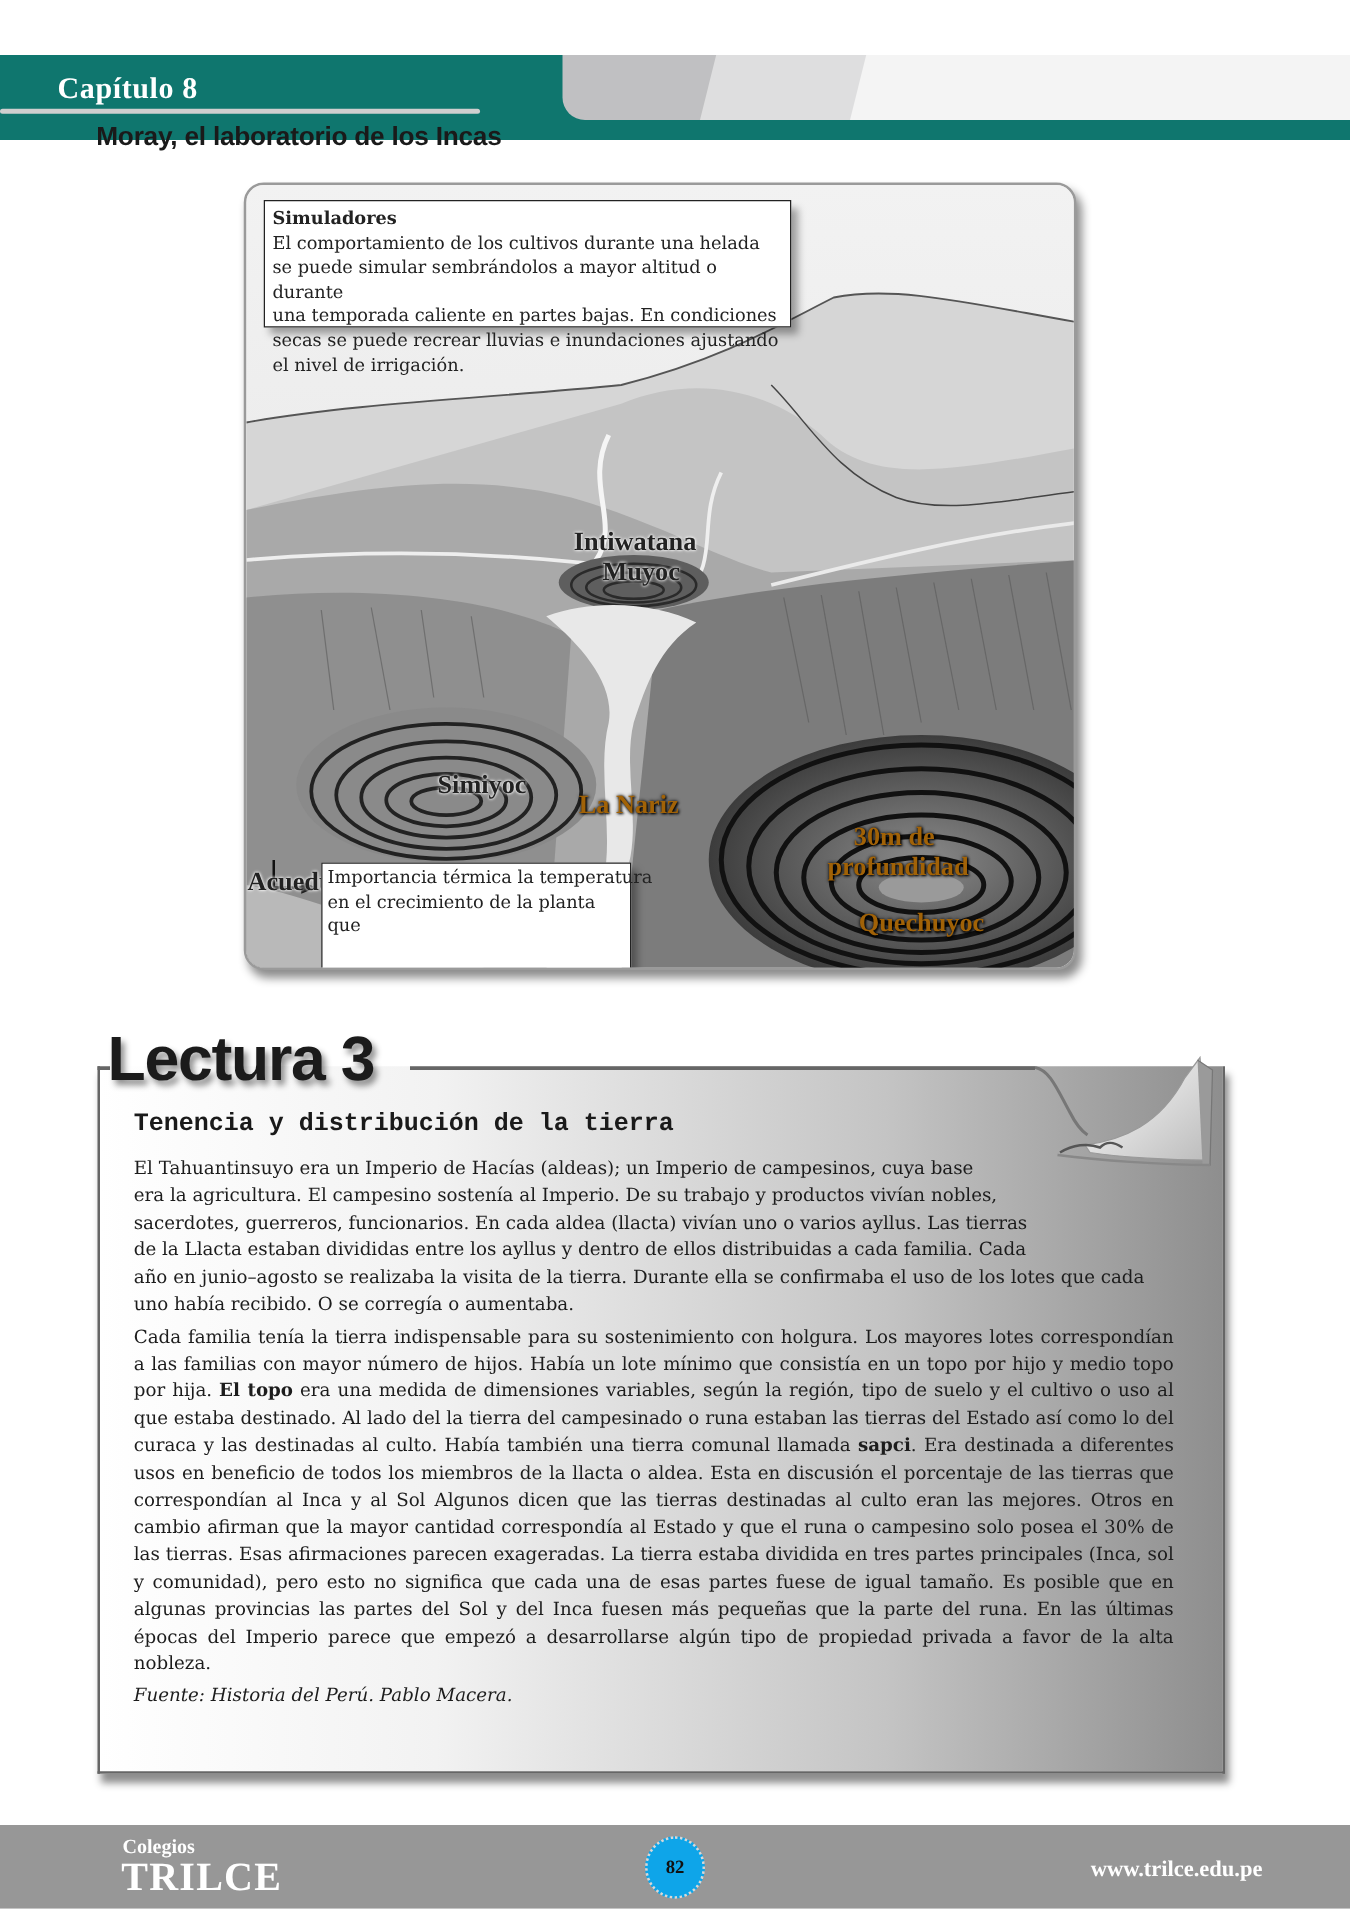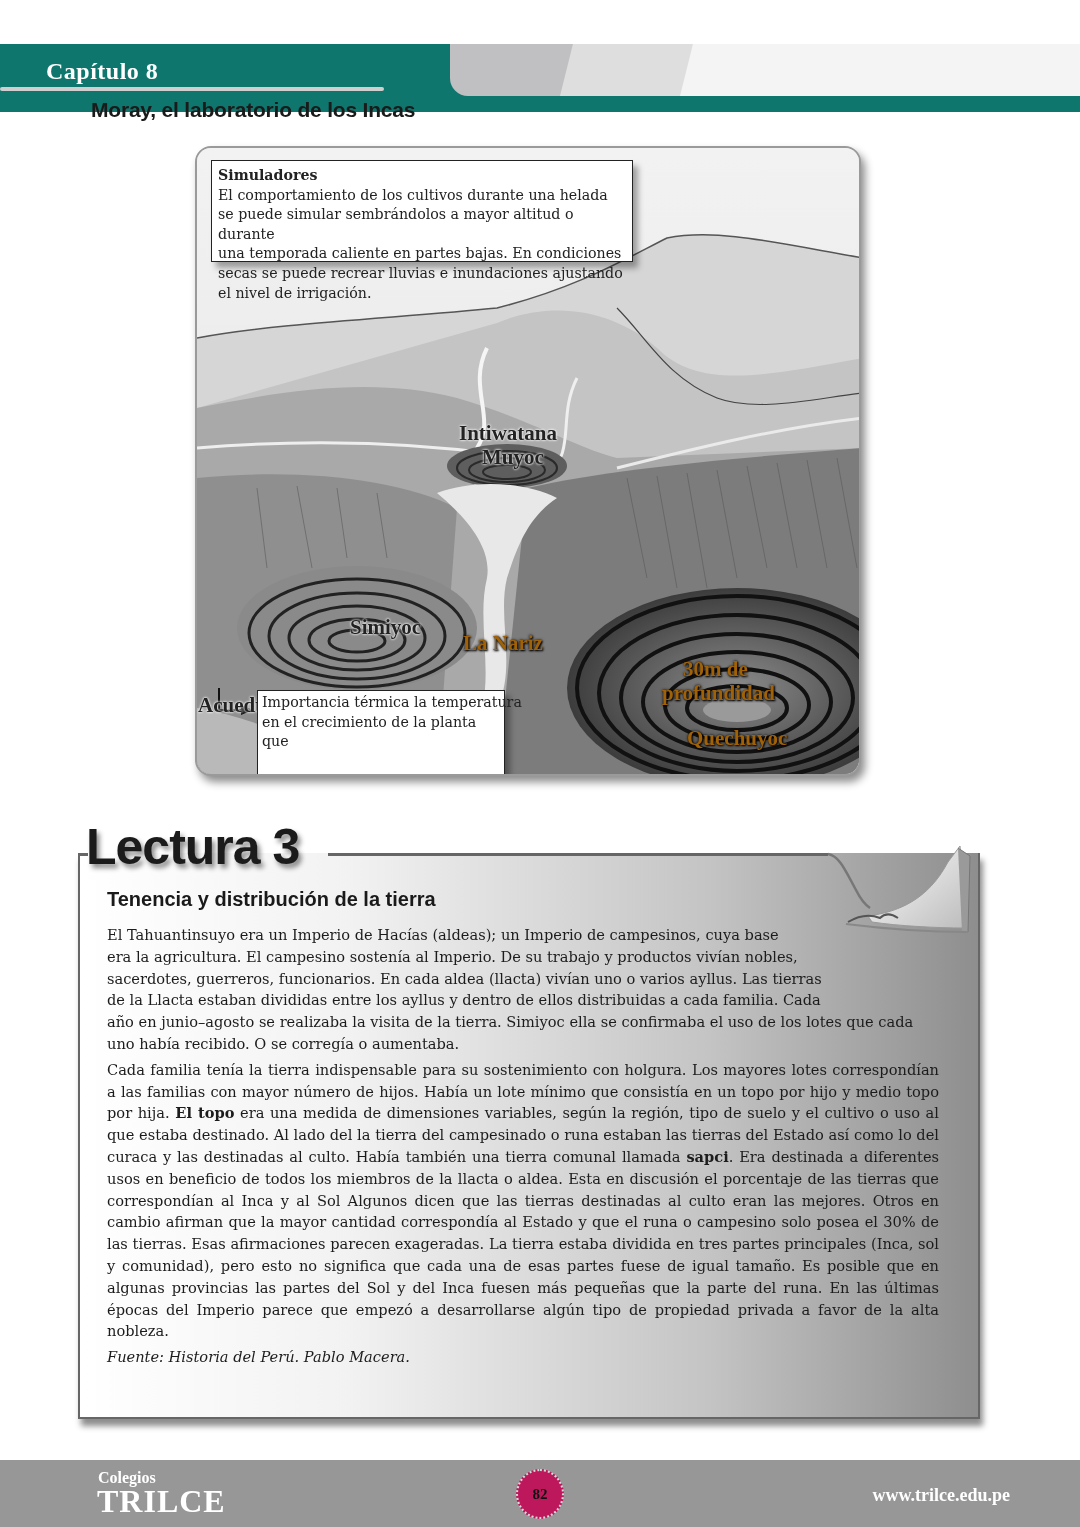--- a/index.html
+++ b/index.html
@@ -8,51 +8,51 @@
 
   
   .header { position: absolute; left: 0; top: 0; width: 1080px; height: 68px; background: #0f766e; margin-top: 44px; }
   .header .tab2 { position: absolute; left: 450px; top: 0; width: 680px; height: 52px; background: #c0c0c2; border-bottom-left-radius: 18px; }
   .header .tab3 { position: absolute; left: 560px; top: 0; width: 600px; height: 52px; background: #dededf; transform: skewX(-14deg); transform-origin: bottom left; }
   .header .tab4 { position: absolute; left: 680px; top: 0; width: 420px; height: 52px; background: #f4f4f4; transform: skewX(-14deg); transform-origin: bottom left; }
   .header .tab5 { position: absolute; left: 700px; top: 0; width: 380px; height: 52px; background: #f4f4f4; }
   .chapter { position: absolute; left: 46px; top: 14px; font-family: "Liberation Serif", serif; font-weight: bold; font-size: 24px; color: #ffffff; letter-spacing: 0.5px; }
   .chapter-line { position: absolute; left: 0; top: 43px; width: 384px; height: 4px; background: #cfcfcf; border-radius: 2px; }
 
-  .section-title { position: absolute; left: 77px; top: 98px; font-family: "Liberation Sans", sans-serif; font-weight: bold; font-size: 21px; color: #1a1a1a; letter-spacing: -0.2px; margin-left: 14px; }
+  .section-title { position: absolute; left: 77px; top: 98px; font-family: "Liberation Sans", sans-serif; font-weight: bold; font-size: 21px; color: #1a1a1a; letter-spacing: -0.2px; }
 
   
   .figure { position: absolute; left: 195px; top: 146px; width: 666px; height: 630px; border: 2px solid #9a9a9a; border-radius: 16px; overflow: hidden; background: #e7e7e7; box-shadow: 4px 6px 8px rgba(0,0,0,0.45); }
   .figure svg.scene { position: absolute; left: 0; top: 0; }
   .callout { position: absolute; background: #ffffff; border: 1.5px solid #222; font-family: "DejaVu Serif", serif; color: #222; box-shadow: 5px 6px 6px rgba(0,0,0,0.35); }
   .callout-sim { left: 14px; top: 12px; width: 422px; height: 102px; padding: 5px 6px; font-size: 14.2px; line-height: 19.6px; }
   .callout-sim .title { font-weight: bold; display: block; }
   .callout-term { left: 60px; top: 542px; width: 248px; height: 86px; padding: 2px 4px; font-size: 14.2px; line-height: 19.7px; }
   .place-label { position: absolute; font-family: "Liberation Serif", serif; font-weight: bold; font-size: 21px; line-height: 23px; text-align: center; }
   .lbl-dark { color: #222; text-shadow: 0 0 3px #fff, 0 0 2px #fff; }
   .lbl-light { color: #a16207; text-shadow: 0 0 3px #000, 1px 1px 2px #000; }
 
   
   .lectura-frame { position: absolute; left: 78px; top: 853px; width: 902px; height: 566px; border: 2.5px solid #666; border-top: none; background: linear-gradient(90deg, #ffffff 0%, #f2f2f2 30%, #c4c4c4 70%, #8e8e8e 100%); box-shadow: 3px 7px 6px rgba(0,0,0,0.45); }
   .lectura-top-left { position: absolute; left: 78px; top: 853px; width: 10px; height: 2.5px; background: #666; }
   .lectura-top-line { position: absolute; left: 328px; top: 853px; width: 500px; height: 2.5px; background: #666; }
   .lectura-title { position: absolute; left: 86px; top: 818px; font-family: "Liberation Sans", sans-serif; font-weight: bold; font-size: 50px; color: #1b1b1b; letter-spacing: -1px; text-shadow: 3px 4px 5px rgba(0,0,0,0.45); }
   .book-icon { position: absolute; left: 828px; top: 842px; width: 160px; height: 94px; }
-  .lectura-subtitle { position: absolute; left: 107px; top: 888px; font-family: Liberation Sans, sans-serif; font-weight: bold; font-size: 20px; color: #1a1a1a; text-align: right; }
+  .lectura-subtitle { position: absolute; left: 107px; top: 888px; font-family: Liberation Mono, monospace; font-weight: bold; font-size: 20px; color: #1a1a1a; text-align: right; }
   .lectura-body { position: absolute; left: 107px; top: 924px; width: 832px; font-family: "DejaVu Serif", serif; font-size: 14.6px; line-height: 21.8px; color: #1c1c1c; }
   .lectura-body p { margin-bottom: 4px; }
   .p1 span { display: block; white-space: nowrap; }
   .p2 { text-align: justify; }
   .source { font-style: italic; }
 
   
   .footer { position: absolute; left: 0; top: 1460px; width: 1080px; height: 67px; background: #979797; }
   .brand-small { position: absolute; left: 98px; top: 1469px; font-family: "Liberation Serif", serif; font-weight: bold; font-size: 16px; color: #fff; }
   .brand-big { position: absolute; left: 97px; top: 1483px; font-family: "Liberation Serif", serif; font-weight: bold; font-size: 32px; color: #fff; letter-spacing: 1px; }
-  .page-badge { position: absolute; left: 516px; top: 1469px; width: 48px; height: 50px; border-radius: 50%; background: #be185d; border: 2px dotted #d8d8d8; display: flex; align-items: center; justify-content: center; font-family: "Liberation Serif", serif; font-weight: bold; font-size: 15px; color: #111; }
+  .page-badge { position: absolute; left: 516px; top: 1469px; width: 48px; height: 50px; border-radius: 50%; background: #0ea5e9; border: 2px dotted #d8d8d8; display: flex; align-items: center; justify-content: center; font-family: "Liberation Serif", serif; font-weight: bold; font-size: 15px; color: #111; }
   .url { position: absolute; right: 70px; top: 1485px; font-family: "Liberation Serif", serif; font-weight: bold; font-size: 18px; color: #fff; }
 </style>
 </head>
 <body>
 
 <div class="header">
   <div class="tab2"></div>
   <div class="tab3"></div>
   <div class="tab4"></div>
   <div class="tab5"></div>
@@ -185,21 +185,21 @@
 </svg>
 
 <div class="lectura-subtitle">Tenencia y distribución de la tierra</div>
 
 <div class="lectura-body">
   <p class="p1">
     <span>El Tahuantinsuyo era un Imperio de Hacías (aldeas); un Imperio de campesinos, cuya base</span>
     <span>era la agricultura. El campesino sostenía al Imperio. De su trabajo y productos vivían nobles,</span>
     <span>sacerdotes, guerreros, funcionarios. En cada aldea (llacta) vivían uno o varios ayllus. Las tierras</span>
     <span>de la Llacta estaban divididas entre los ayllus y dentro de ellos distribuidas a cada familia. Cada</span>
-    <span>año en junio–agosto se realizaba la visita de la tierra. Simiyoc ella se confirmaba el uso de los lotes que cada</span>
+    <span>año en junio–agosto se realizaba la visita de la tierra. Durante ella se confirmaba el uso de los lotes que cada</span>
     <span>uno había recibido. O se corregía o aumentaba.</span>
   </p>
   <p class="p2"><span>Cada familia tenía la tierra indispensable para su sostenimiento con holgura. Los mayores lotes correspondían a las familias con mayor número de hijos. Había un lote mínimo que consistía en un topo por hijo y medio topo por hija. </span><b>El topo</b><span> era una medida de dimensiones variables, según la región, tipo de suelo y el cultivo o uso al que estaba destinado. Al lado del la tierra del campesinado o runa estaban las tierras del Estado así como lo del curaca y las destinadas al culto. Había también una tierra comunal llamada </span><b>sapci</b><span>. Era destinada a diferentes usos en beneficio de todos los miembros de la llacta o aldea. Esta en discusión el porcentaje de las tierras que correspondían al Inca y al Sol Algunos dicen que las tierras destinadas al culto eran las mejores. Otros en cambio afirman que la mayor cantidad correspondía al Estado y que el runa o campesino solo posea el 30% de las tierras. Esas afirmaciones parecen exageradas. La tierra estaba dividida en tres partes principales (Inca, sol y comunidad), pero esto no significa que cada una de esas partes fuese de igual tamaño. Es posible que en algunas provincias las partes del Sol y del Inca fuesen más pequeñas que la parte del runa. En las últimas épocas del Imperio parece que empezó a desarrollarse algún tipo de propiedad privada a favor de la alta nobleza.</span></p>
   <p class="source">Fuente: Historia del Perú. Pablo Macera.</p>
 </div>
 
 <div class="footer"></div>
 <div class="brand-small">Colegios</div>
 <div class="brand-big">TRILCE</div>
 <div class="page-badge">82</div>

